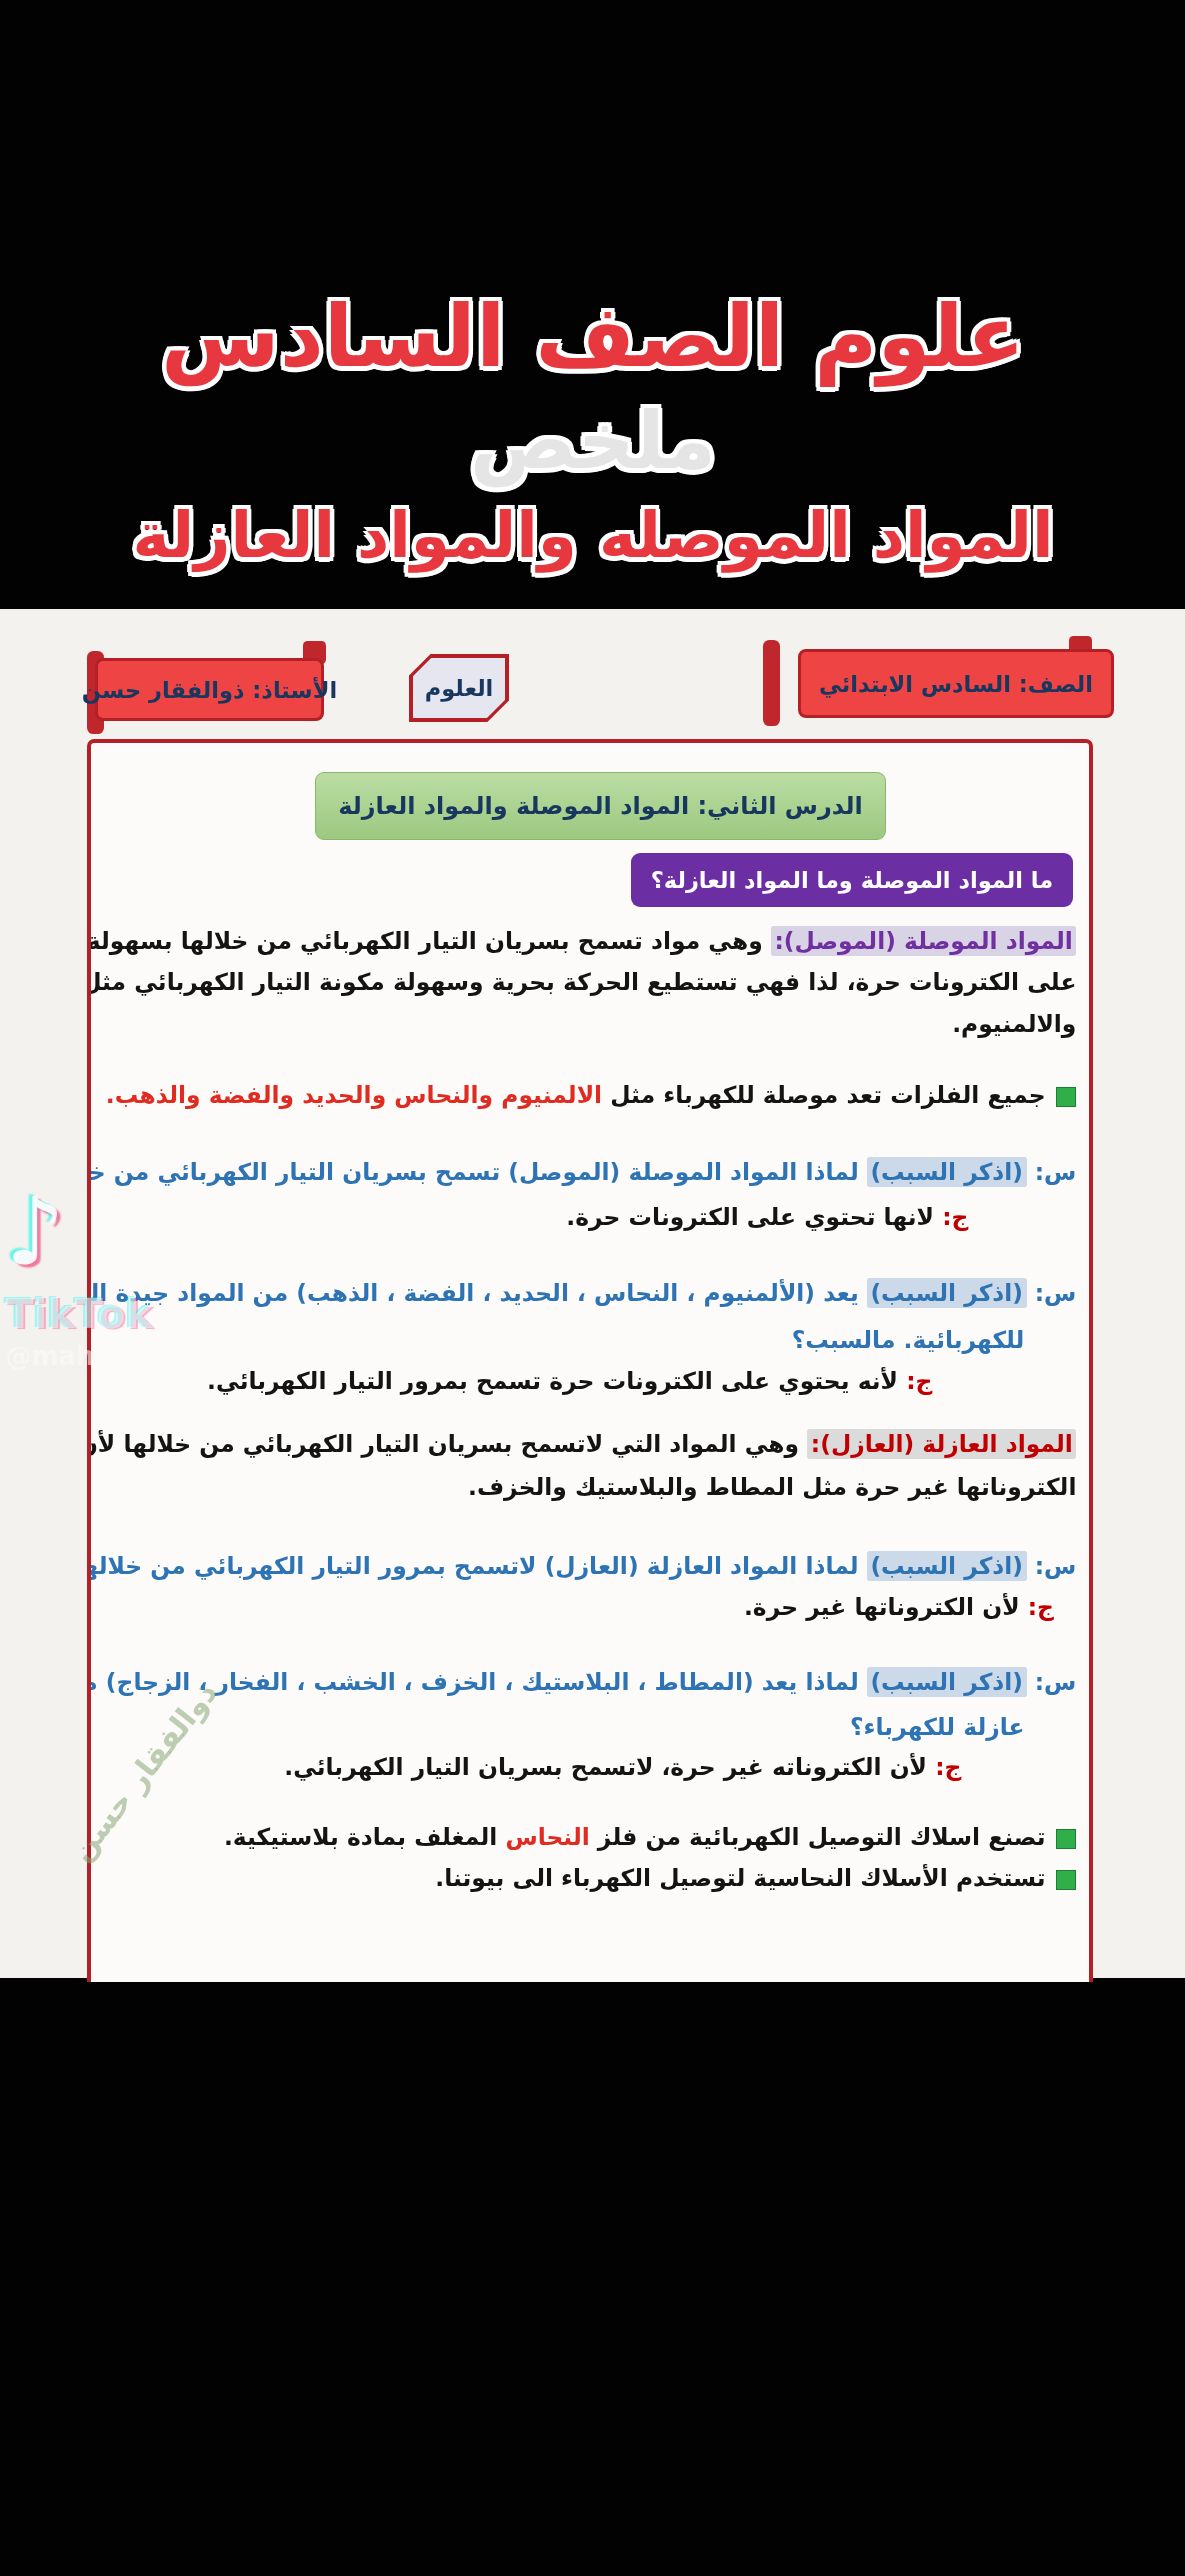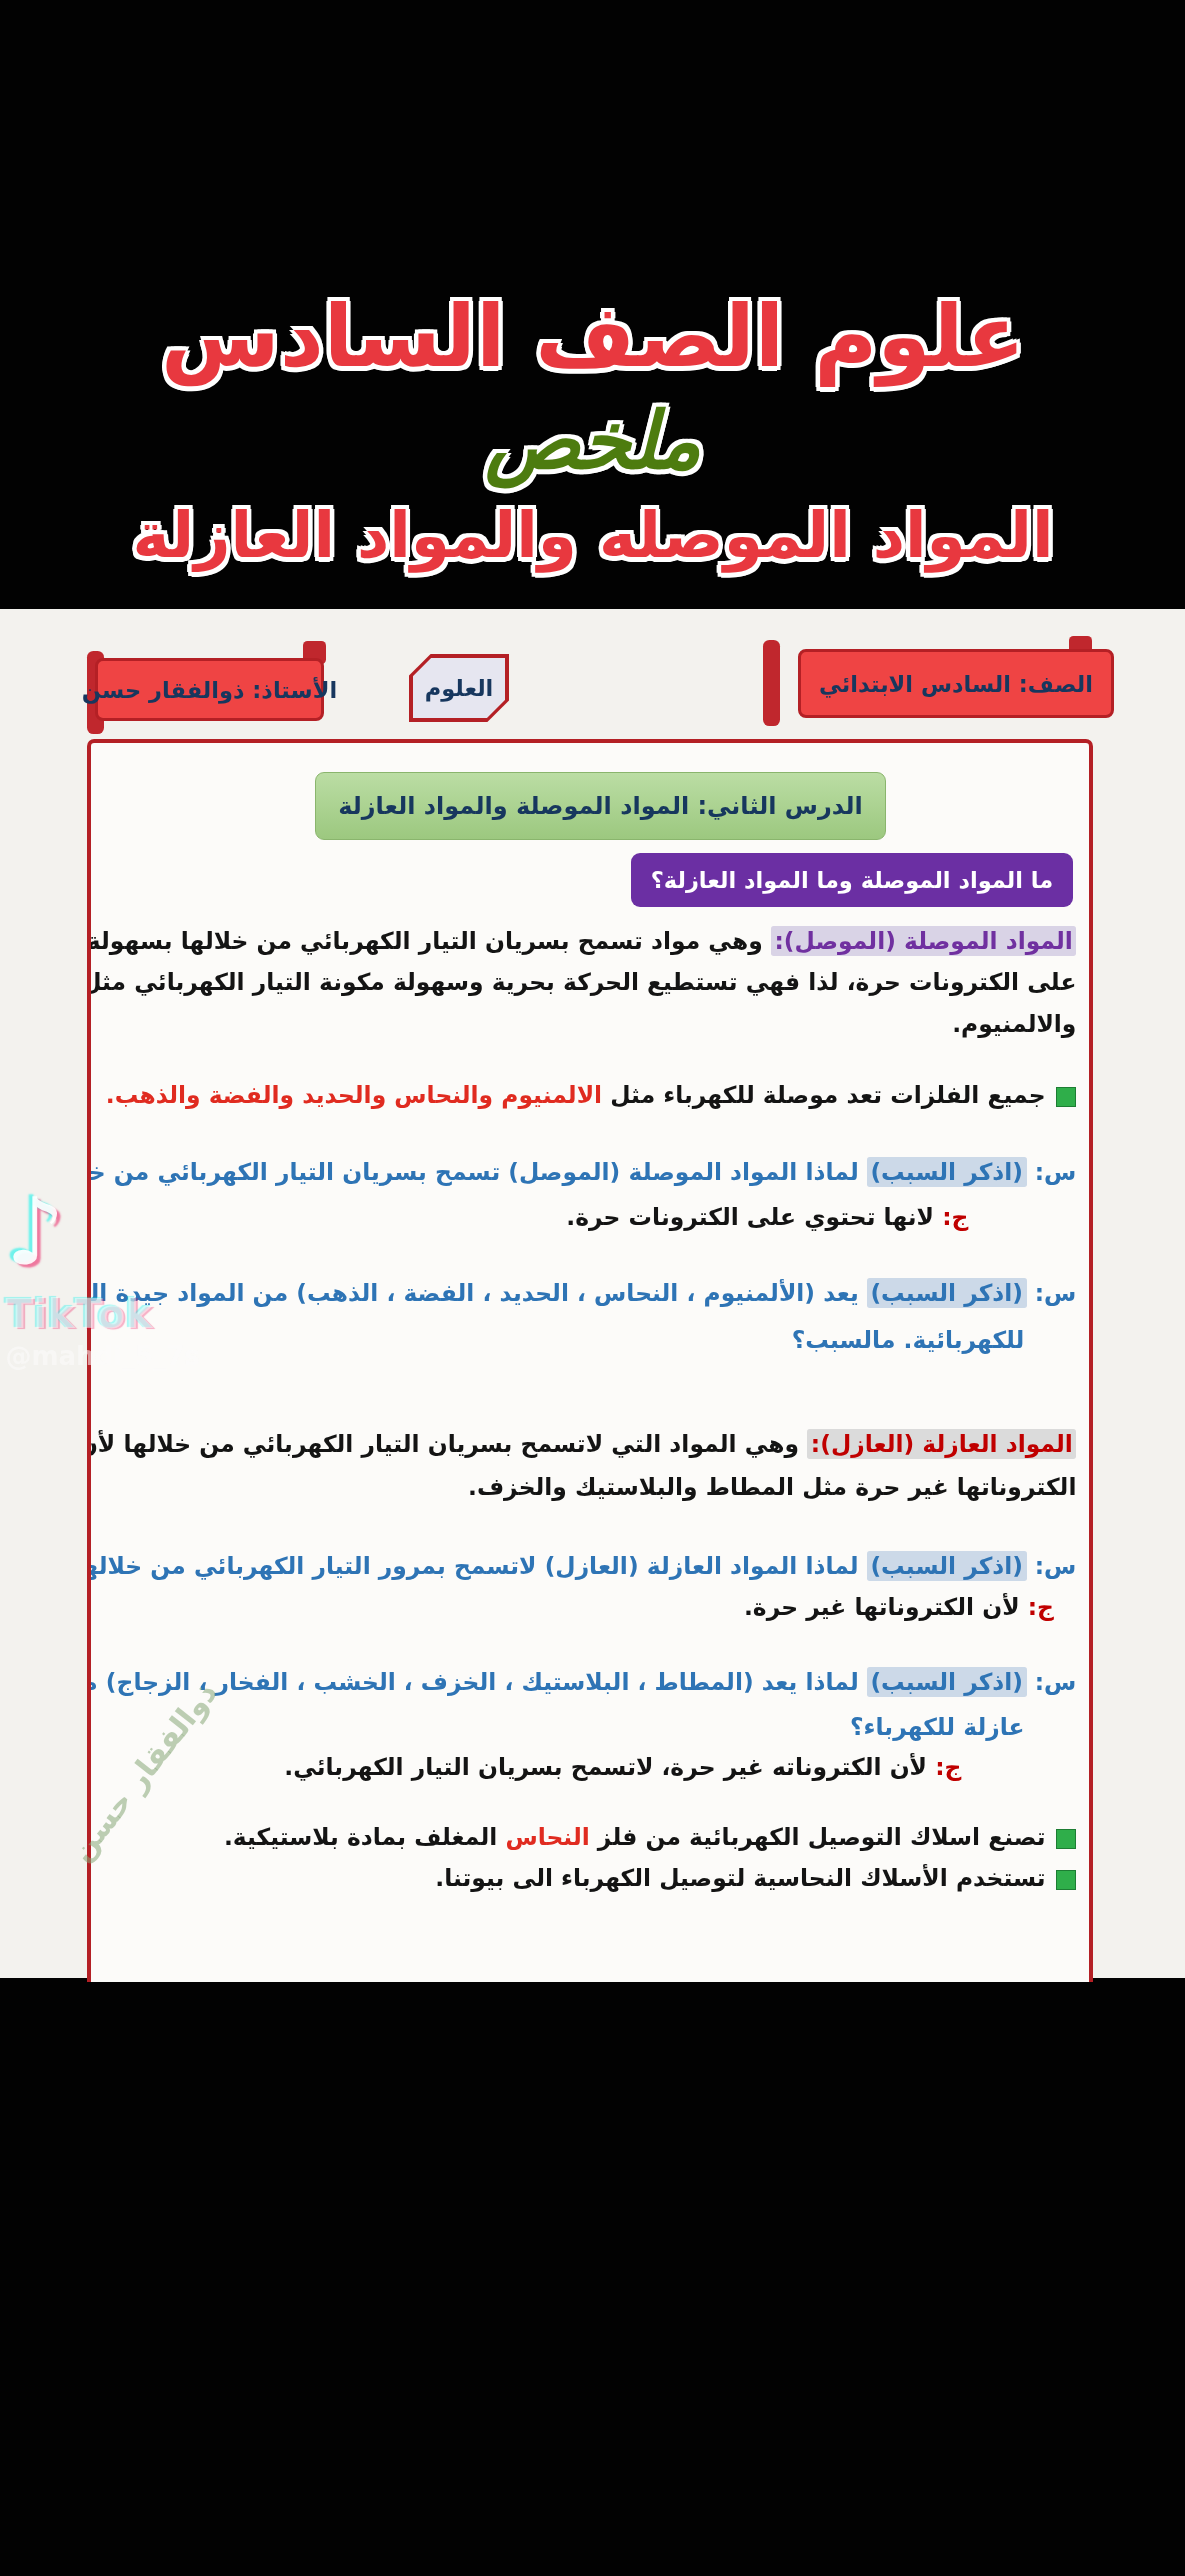--- a/index.html
+++ b/index.html
@@ -5,21 +5,21 @@
   html,body{margin:0;padding:0;background:#000;}
   #frame{position:relative;width:1186px;height:2576px;background:#020202;overflow:hidden;
          font-family:"DejaVu Sans", sans-serif;}
 
   
   .title-line{position:absolute;left:0;width:100%;text-align:center;font-weight:bold;
               letter-spacing:0.9px;white-space:nowrap;}
   .outlined{text-shadow:4.5px 0 0 #fff,-4.5px 0 0 #fff,0 4.5px 0 #fff,0 -4.5px 0 #fff,
             3.6px 3.6px 0 #fff,-3.6px 3.6px 0 #fff,3.6px -3.6px 0 #fff,-3.6px -3.6px 0 #fff;}
   #title1{top:286px;font-size:86px;color:#e8383f;}
-  #title2{top:395px;font-size:79px;color:#4d7c0f;font-style:italic;}
+  #title2{top:395px;font-size:79px;color:#e5e5e5;}
   #title3{top:499px;font-size:63px;color:#e8383f;}
 
   
   #page{position:absolute;left:0;top:609px;width:1186px;height:1369px;background:#f3f2ee;}
 
   
   .info-box{position:absolute;background:#ef4444;border:3.6px solid #b42025;border-radius:8px;
             display:flex;align-items:center;justify-content:center;
             color:#17375e;font-weight:bold;font-size:22.5px;white-space:nowrap;}
   #class-box{left:798px;top:40px;width:310px;height:63px;}
@@ -130,20 +130,23 @@
         <span>س: </span><span class="hl-q">(اذكر السبب)</span><span> لماذا المواد الموصلة (الموصل) تسمح بسريان التيار الكهربائي من خلالها؟</span>
       </div>
       <div id="qa1-a" class="line ind120">
         <span class="jeem">ج:</span><span> لانها تحتوي على الكترونات حرة.</span>
       </div>
 
       <div id="qa2-q1" class="line q">
         <span>س: </span><span class="hl-q">(اذكر السبب)</span><span> يعد (الألمنيوم ، النحاس ، الحديد ، الفضة ، الذهب) من المواد جيدة التوصيل</span>
       </div>
       <div id="qa2-q2" class="line q ind58">للكهربائية. مالسبب؟</div>
+      <div id="qa2-a" class="line ind160">
+        <span class="jeem">ج:</span><span> لأنه يحتوي على الكترونات حرة تسمح بمرور التيار الكهربائي.</span>
+      </div>
 
       <div id="ins-l1" class="line">
         <span class="hl-red">المواد العازلة (العازل):</span><span> وهي المواد التي لاتسمح بسريان التيار الكهربائي من خلالها لأن</span>
       </div>
       <div id="ins-l2" class="line">الكتروناتها غير حرة مثل المطاط والبلاستيك والخزف.</div>
 
       <div id="qa3-q" class="line q">
         <span>س: </span><span class="hl-q">(اذكر السبب)</span><span> لماذا المواد العازلة (العازل) لاتسمح بمرور التيار الكهربائي من خلالها.</span>
       </div>
       <div id="qa3-a" class="line ind25">

